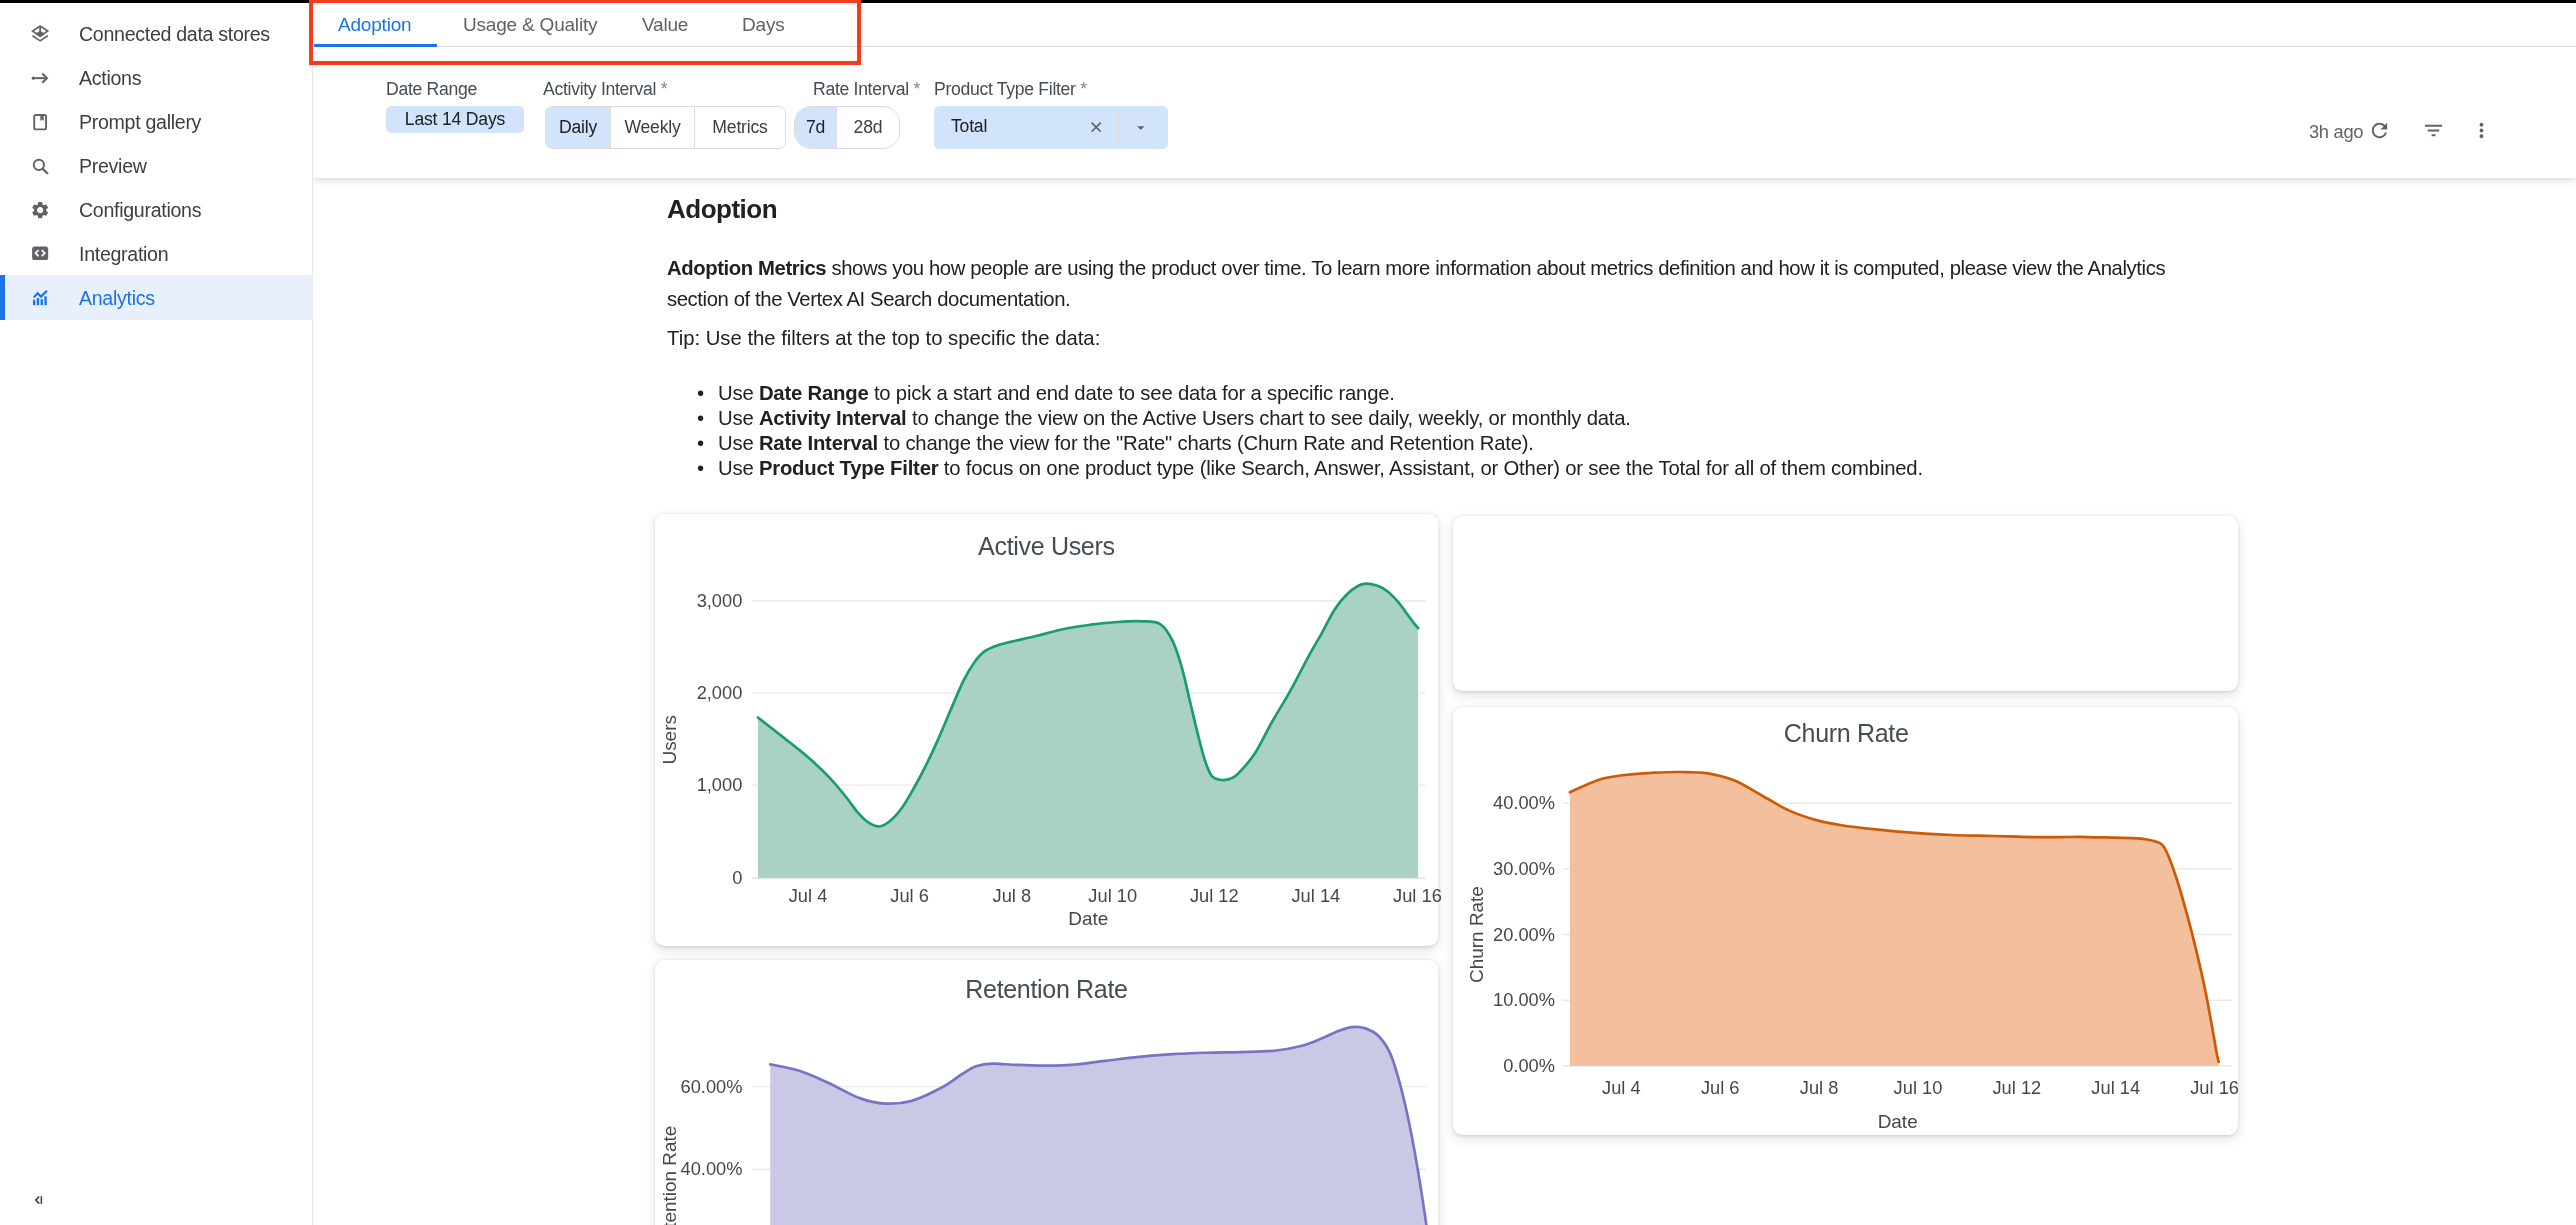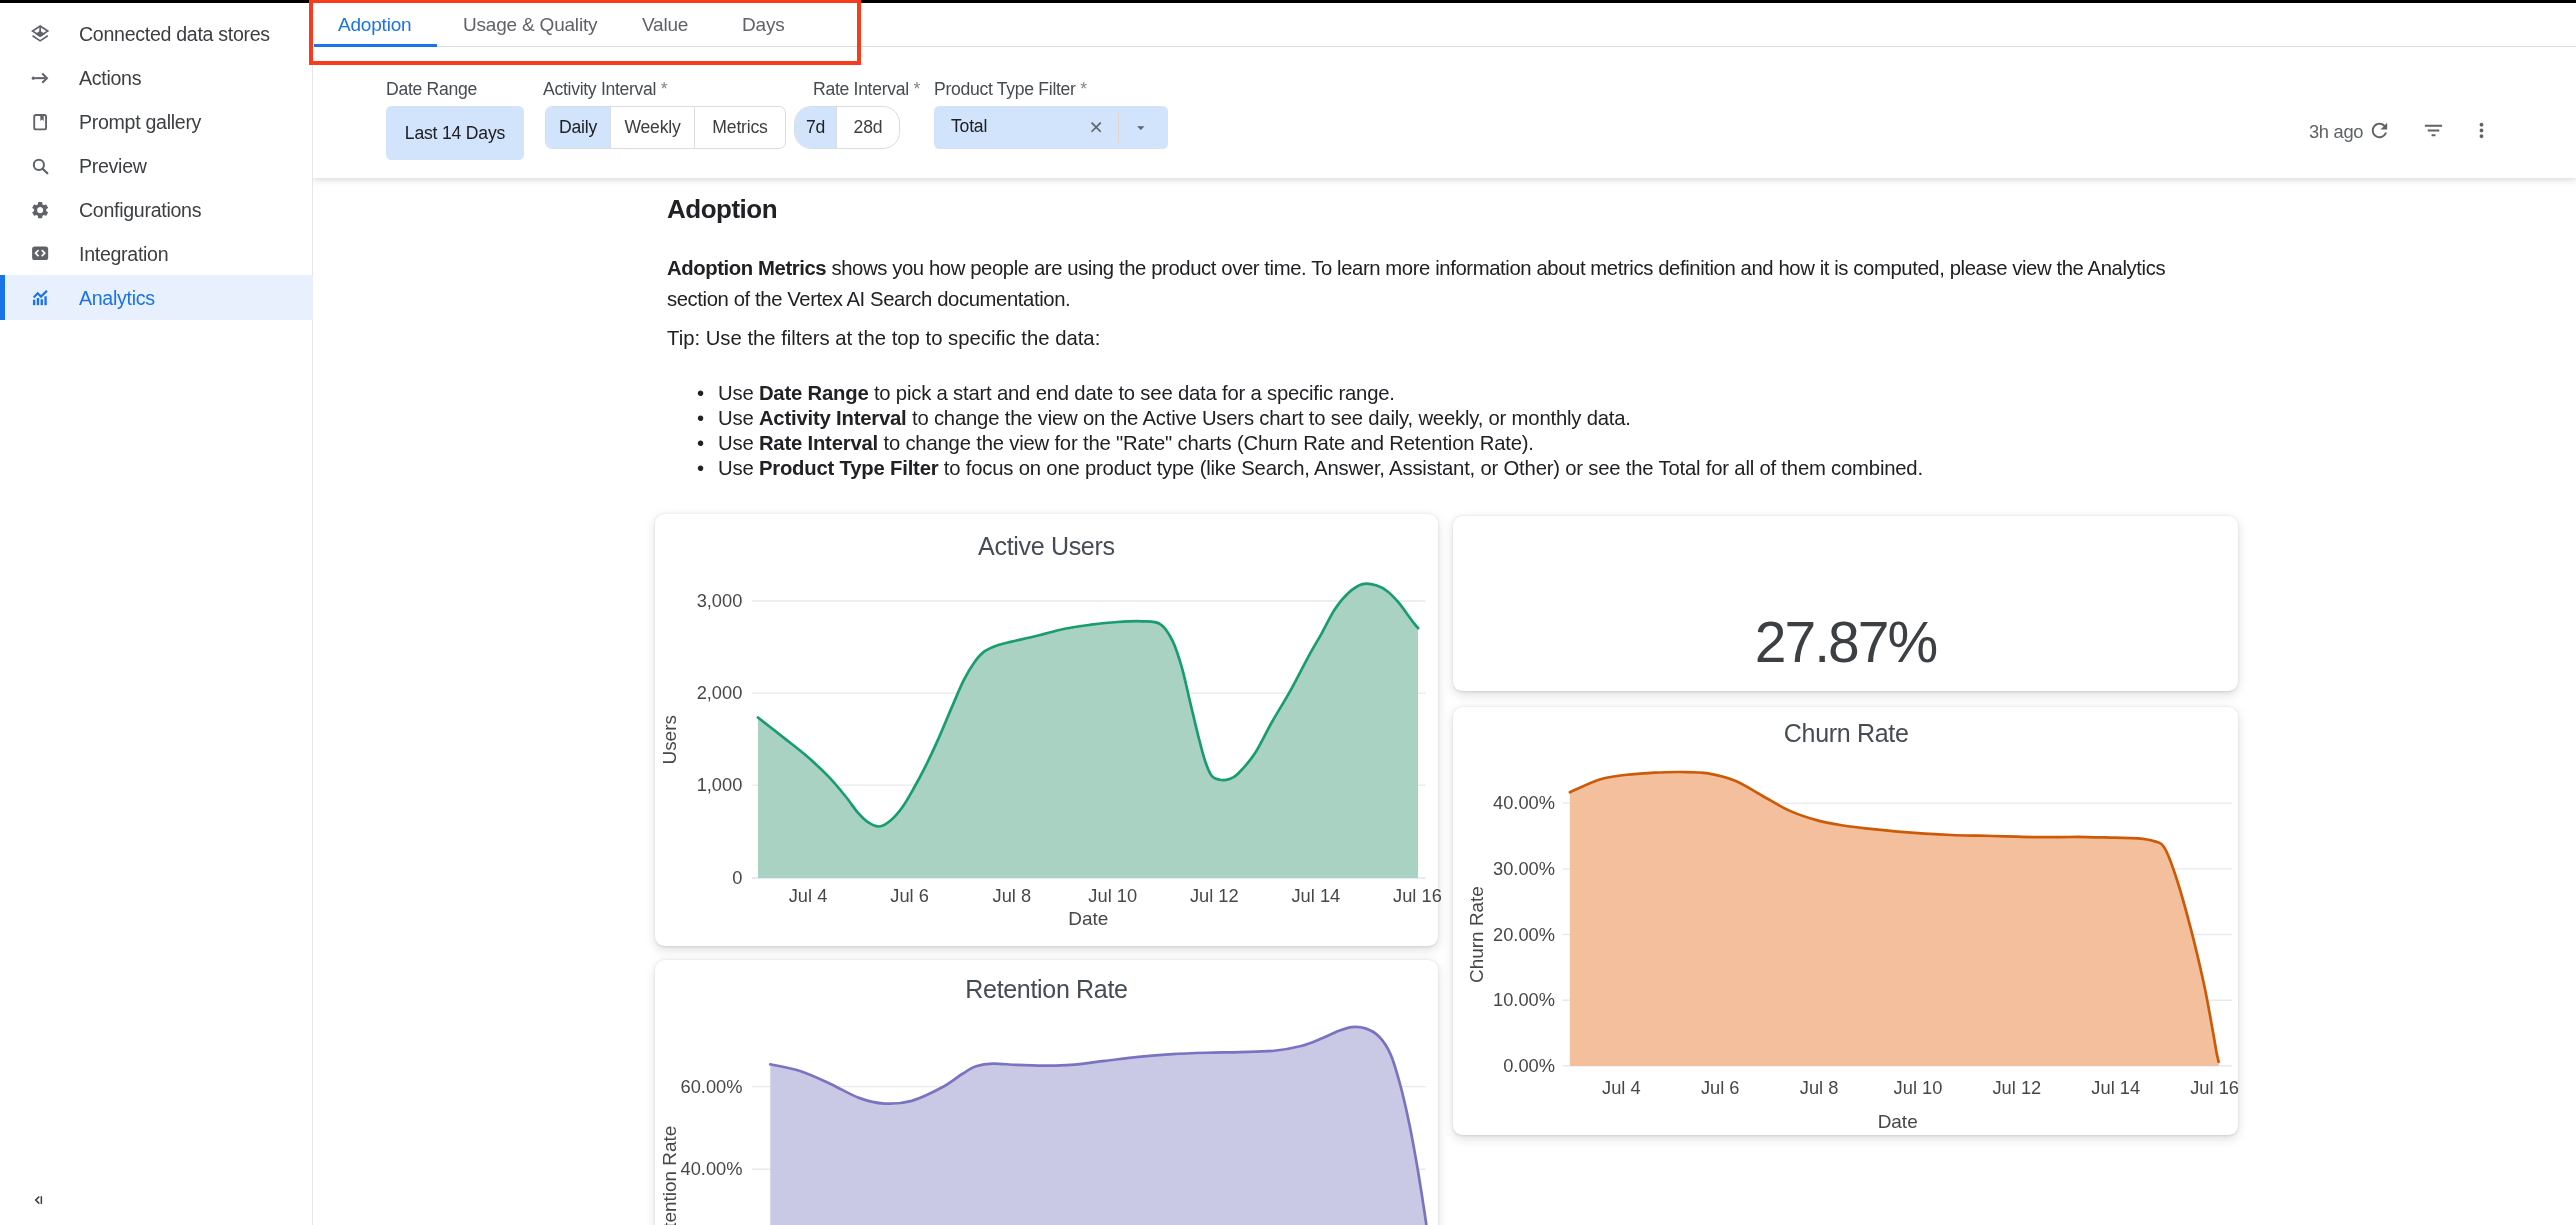--- a/index.html
+++ b/index.html
@@ -38,21 +38,20 @@
 <text x="527" y="572" text-anchor="middle" font-size="27" fill="#474747">Jul 8</text>
 <text x="676" y="572" text-anchor="middle" font-size="27" fill="#474747">Jul 10</text>
 <text x="826" y="572" text-anchor="middle" font-size="27" fill="#474747">Jul 12</text>
 <text x="976" y="572" text-anchor="middle" font-size="27" fill="#474747">Jul 14</text>
 <text x="1126" y="572" text-anchor="middle" font-size="27" fill="#474747">Jul 16</text>
 <text x="640" y="607" text-anchor="middle" font-size="28" fill="#474747">Date</text>
 <text x="31" y="333" text-anchor="middle" font-size="28" fill="#474747" transform="rotate(-90 31 333)">Users</text>
 </svg>
 </div>
 <div class="abs" style="left:1453px;top:516px;width:785px;height:175px;background:#fff;border-radius:9.5px;box-shadow:0 0.7px 2.7px rgba(0,0,0,.10), 0 3.4px 11px rgba(0,0,0,.13)">
-  <div style="position:absolute;left:0;top:98px;width:100%;text-align:center;font-size:57px;line-height:57px;color:#3c4043;font-weight:400;letter-spacing:-2px">27.87%</div>
 </div>
 <div class="abs" style="left:1453px;top:707px;width:785px;height:428px;background:#fff;border-radius:9.5px;box-shadow:0 0.7px 2.7px rgba(0,0,0,.10), 0 3.4px 11px rgba(0,0,0,.13)">
 <svg width="802" height="428" viewBox="0 0 1183 632" style="position:absolute;left:0;top:0">
 <text x="580" y="52" text-anchor="middle" font-size="37" fill="#454d54" font-weight="500" letter-spacing="-0.5">Churn Rate</text>
 <line x1="161" y1="142" x2="1150" y2="142" stroke="#e9e9e9" stroke-width="2"></line>
 <line x1="161" y1="239" x2="1150" y2="239" stroke="#e9e9e9" stroke-width="2"></line>
 <line x1="161" y1="336" x2="1150" y2="336" stroke="#e9e9e9" stroke-width="2"></line>
 <line x1="161" y1="433" x2="1150" y2="433" stroke="#e9e9e9" stroke-width="2"></line>
 <line x1="161" y1="530" x2="1150" y2="530" stroke="#dfe5ec" stroke-width="2"></line>
 <path d="M 172.0 126.0 C 179.3 122.8 202.0 111.3 216.0 107.0 C 230.0 102.7 242.7 101.7 256.0 100.0 C 269.3 98.3 282.7 97.7 296.0 97.0 C 309.3 96.3 322.7 95.8 336.0 96.0 C 349.3 96.2 362.7 95.8 376.0 98.0 C 389.3 100.2 402.7 103.5 416.0 109.0 C 429.3 114.5 442.7 123.7 456.0 131.0 C 469.3 138.3 482.7 147.0 496.0 153.0 C 509.3 159.0 522.7 163.3 536.0 167.0 C 549.3 170.7 562.7 172.8 576.0 175.0 C 589.3 177.2 602.7 178.5 616.0 180.0 C 629.3 181.5 642.7 182.8 656.0 184.0 C 669.3 185.2 682.7 186.2 696.0 187.0 C 709.3 187.8 722.7 188.5 736.0 189.0 C 749.3 189.5 762.7 189.7 776.0 190.0 C 789.3 190.3 802.7 190.7 816.0 191.0 C 829.3 191.3 842.7 191.8 856.0 192.0 C 869.3 192.2 882.7 192.0 896.0 192.0 C 909.3 192.0 922.7 191.8 936.0 192.0 C 949.3 192.2 963.5 192.7 976.0 193.0 C 988.5 193.3 1001.3 193.2 1011.0 194.0 C 1020.7 194.8 1027.5 195.7 1034.0 198.0 C 1040.5 200.3 1044.3 198.7 1050.0 208.0 C 1055.7 217.3 1061.5 234.0 1068.0 254.0 C 1074.5 274.0 1082.3 302.3 1089.0 328.0 C 1095.7 353.7 1102.8 384.2 1108.0 408.0 C 1113.2 431.8 1116.8 453.8 1120.0 471.0 C 1123.2 488.2 1125.3 502.2 1127.0 511.0 C 1128.7 519.8 1129.5 521.8 1130.0 524.0 L 1130.0 530 L 172.0 530 Z" fill="#f4bf9c"></path>
@@ -86,21 +85,21 @@
 </svg>
 </div>
 
 <div class="abs" style="left:313px;top:47px;width:2263px;height:131px;background:#fff;box-shadow:0 2.7px 6.8px rgba(0,0,0,.15)"></div>
 
 <div class="abs" style="left:386px;top:79px;font-size:17.6px;color:#454c52;letter-spacing:-0.3px;line-height:20.3px">Date Range</div>
 <div class="abs" style="left:543px;top:79px;font-size:17.6px;color:#454c52;letter-spacing:-0.3px;line-height:20.3px">Activity Interval <span style="color:#80868b">*</span></div>
 <div class="abs" style="left:813px;top:79px;font-size:17.6px;color:#454c52;letter-spacing:-0.3px;line-height:20.3px">Rate Interval <span style="color:#80868b">*</span></div>
 <div class="abs" style="left:934px;top:79px;font-size:17.6px;color:#454c52;letter-spacing:-0.3px;line-height:20.3px">Product Type Filter <span style="color:#80868b">*</span></div>
 
-<div class="abs" style="left:386px;top:106px;width:138px;height:54px;background:#d2e3fc;border-radius:5.4px;display:flex;align-items:center;justify-content:center;font-size:17.6px;color:#202124;letter-spacing:-0.2px">Last 14 Days</div>
+<div class="abs" style="left:386px;top:106px;width:138px;height:27px;background:#d2e3fc;border-radius:5.4px;display:flex;align-items:center;justify-content:center;font-size:17.6px;color:#202124;letter-spacing:-0.2px">Last 14 Days</div>
 
 <div class="abs" style="left:545px;top:106px;width:241px;height:43px;border:1.4px solid #dadce0;border-radius:6.8px;display:flex;overflow:hidden">
   <div style="width:64px;background:#d2e3fc;display:flex;align-items:center;justify-content:center;font-size:17.6px;color:#202124;letter-spacing:-0.2px">Daily</div>
   <div style="width:84px;border-left:1.4px solid #dadce0;display:flex;align-items:center;justify-content:center;font-size:17.6px;color:#3c4043;letter-spacing:-0.2px">Weekly</div>
   <div style="flex:1;border-left:1.4px solid #dadce0;display:flex;align-items:center;justify-content:center;font-size:17.6px;color:#3c4043;letter-spacing:-0.2px">Metrics</div>
 </div>
 
 <div class="abs" style="left:794px;top:106px;width:106px;height:43px;border:1.4px solid #dadce0;border-radius:17px;display:flex;overflow:hidden">
   <div style="width:41px;background:#d2e3fc;display:flex;align-items:center;justify-content:center;font-size:17.6px;color:#202124;letter-spacing:-0.2px">7d</div>
   <div style="flex:1;border-left:1.4px solid #dadce0;display:flex;align-items:center;justify-content:center;font-size:17.6px;color:#3c4043;letter-spacing:-0.2px">28d</div>

